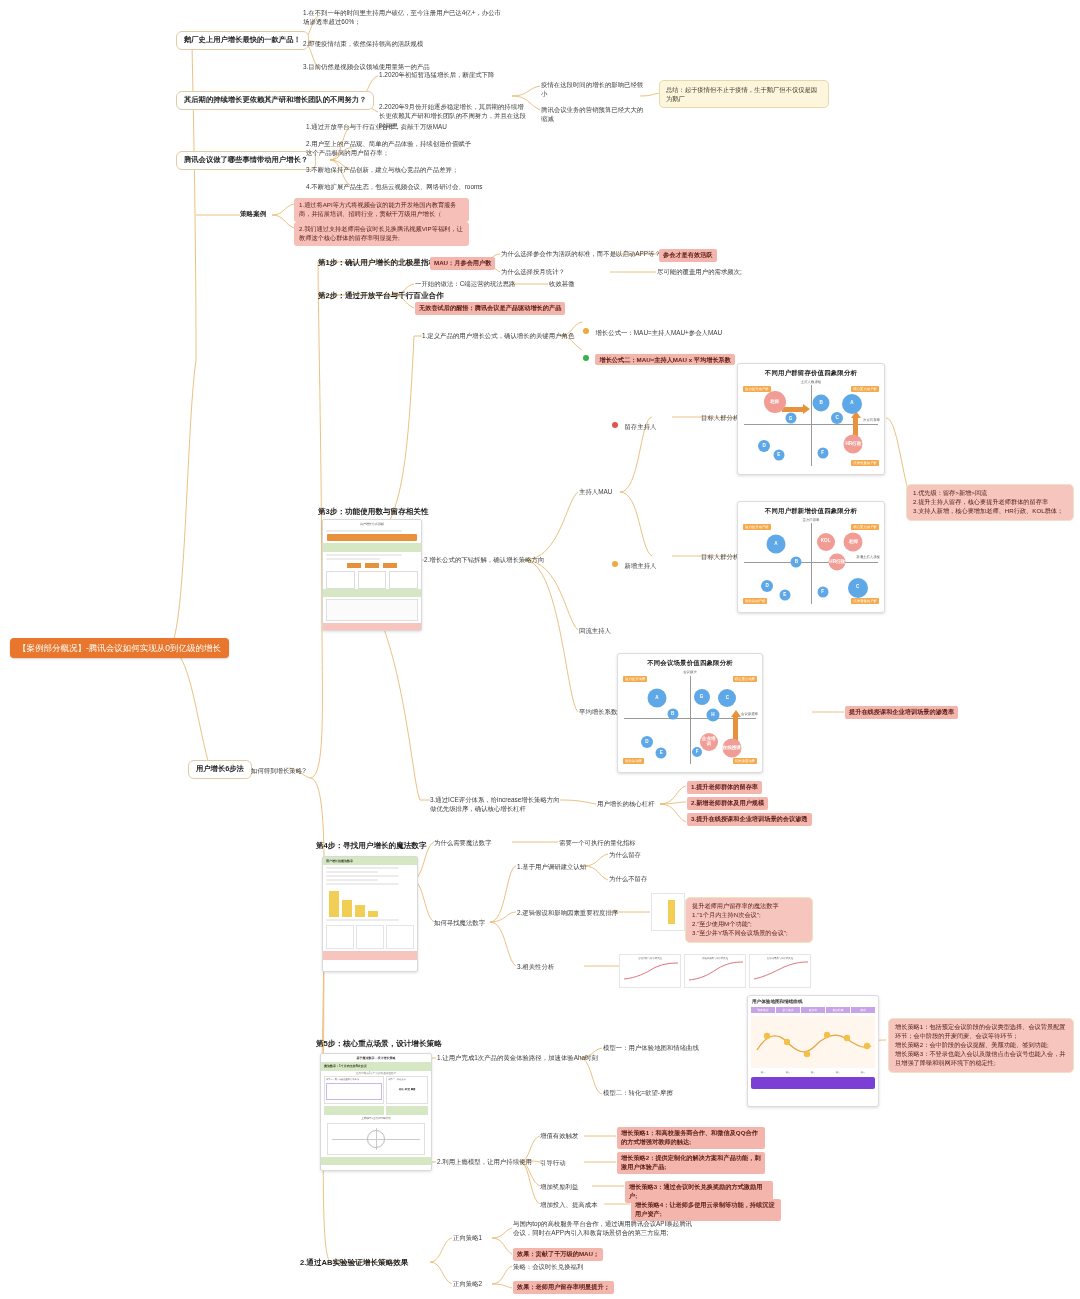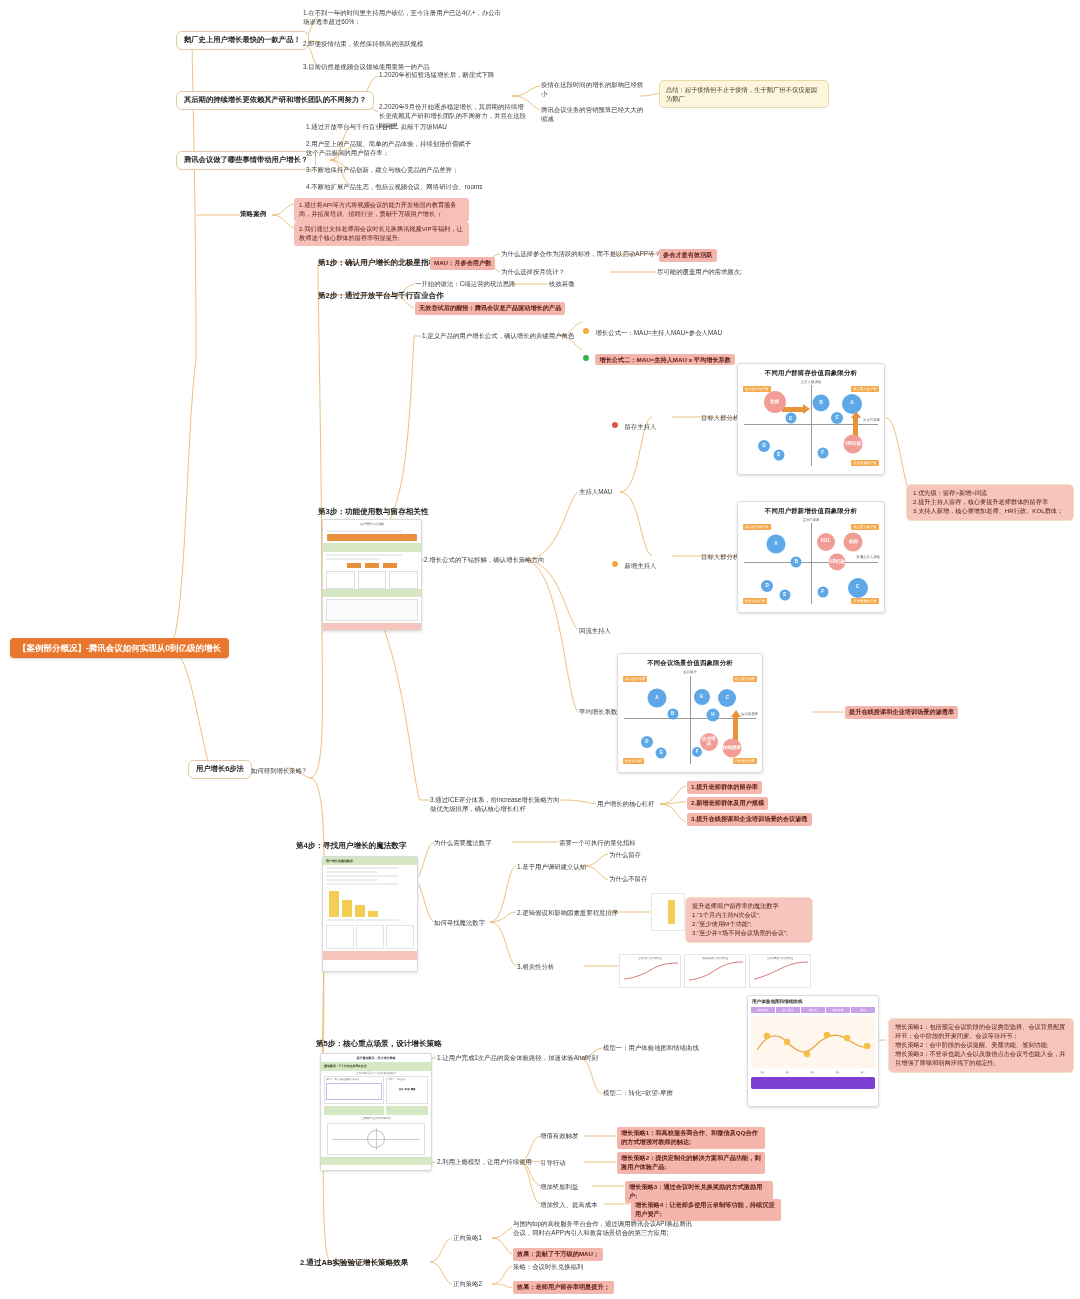--- a/index.html
+++ b/index.html
@@ -11,21 +11,21 @@
     position:relative;
     overflow:hidden;
     color:#2b2b2b;
   }
   #canvas { position:absolute; inset:0; }
   svg.links { position:absolute; left:0; top:0; width:1080px; height:1299px; pointer-events:none; }
   .node { position:absolute; line-height:1.45; }
 
   
   .root {
-    background:#E8762C; color:#fff; font-weight:bold;
+    background:#E8762C; color:#fff; font-weight:normal;
     border-radius:4px; padding:4px 8px; font-size:8.5px;
     box-shadow:0 1px 2px rgba(0,0,0,.18);
     white-space:nowrap;
   }
   .boxed {
     background:#fff; border:1px solid #E3C9A4; border-radius:6px;
     padding:3px 7px; font-size:7.3px; font-weight:bold; color:#262626;
     white-space:nowrap;
   }
   .plain { font-size:6.4px; color:#3a3a3a; }
@@ -382,21 +382,21 @@
       <div class="bub blue" style="left:38%; top:46%; width:11px; height:11px;">B</div>
       <div class="bub blue" style="left:66%; top:47%; width:13px; height:13px;">H</div>
       <div class="bub red" style="left:63%; top:74%; width:18px; height:18px;">企业培训</div>
       <div class="bub red" style="left:79%; top:80%; width:19px; height:19px;">在线授课</div>
       <div class="bub blue" style="left:20%; top:74%; width:12px; height:12px;">D</div>
       <div class="bub blue" style="left:30%; top:85%; width:11px; height:11px;">E</div>
       <div class="bub blue" style="left:55%; top:84%; width:10px; height:10px;">F</div>
     </div>
   </div>
 
-  <div class="node step-title" style="left:296px; top:840px;">第4步：寻找用户增长的魔法数字</div>
+  <div class="node step-title" style="left:316px; top:840px;">第4步：寻找用户增长的魔法数字</div>
   <div class="node plain" style="left:434px; top:838px;">为什么需要魔法数字</div>
   <div class="node plain" style="left:559px; top:838px;">需要一个可执行的量化指标</div>
   <div class="node plain" style="left:434px; top:918px;">如何寻找魔法数字</div>
   <div class="node plain" style="left:517px; top:862px;">1.基于用户调研建立认知</div>
   <div class="node plain" style="left:609px; top:850px;">为什么留存</div>
   <div class="node plain" style="left:609px; top:874px;">为什么不留存</div>
   <div class="node plain" style="left:517px; top:908px;">2.逻辑假设和影响因素重要程度排序</div>
   <div class="node plain" style="left:517px; top:962px;">3.相关性分析</div>
   <div class="node cream-pink" style="left:685px; top:897px; width:128px; white-space:pre-line;">提升老师用户留存率的魔法数字
 1."1个月内主持N次会议";

